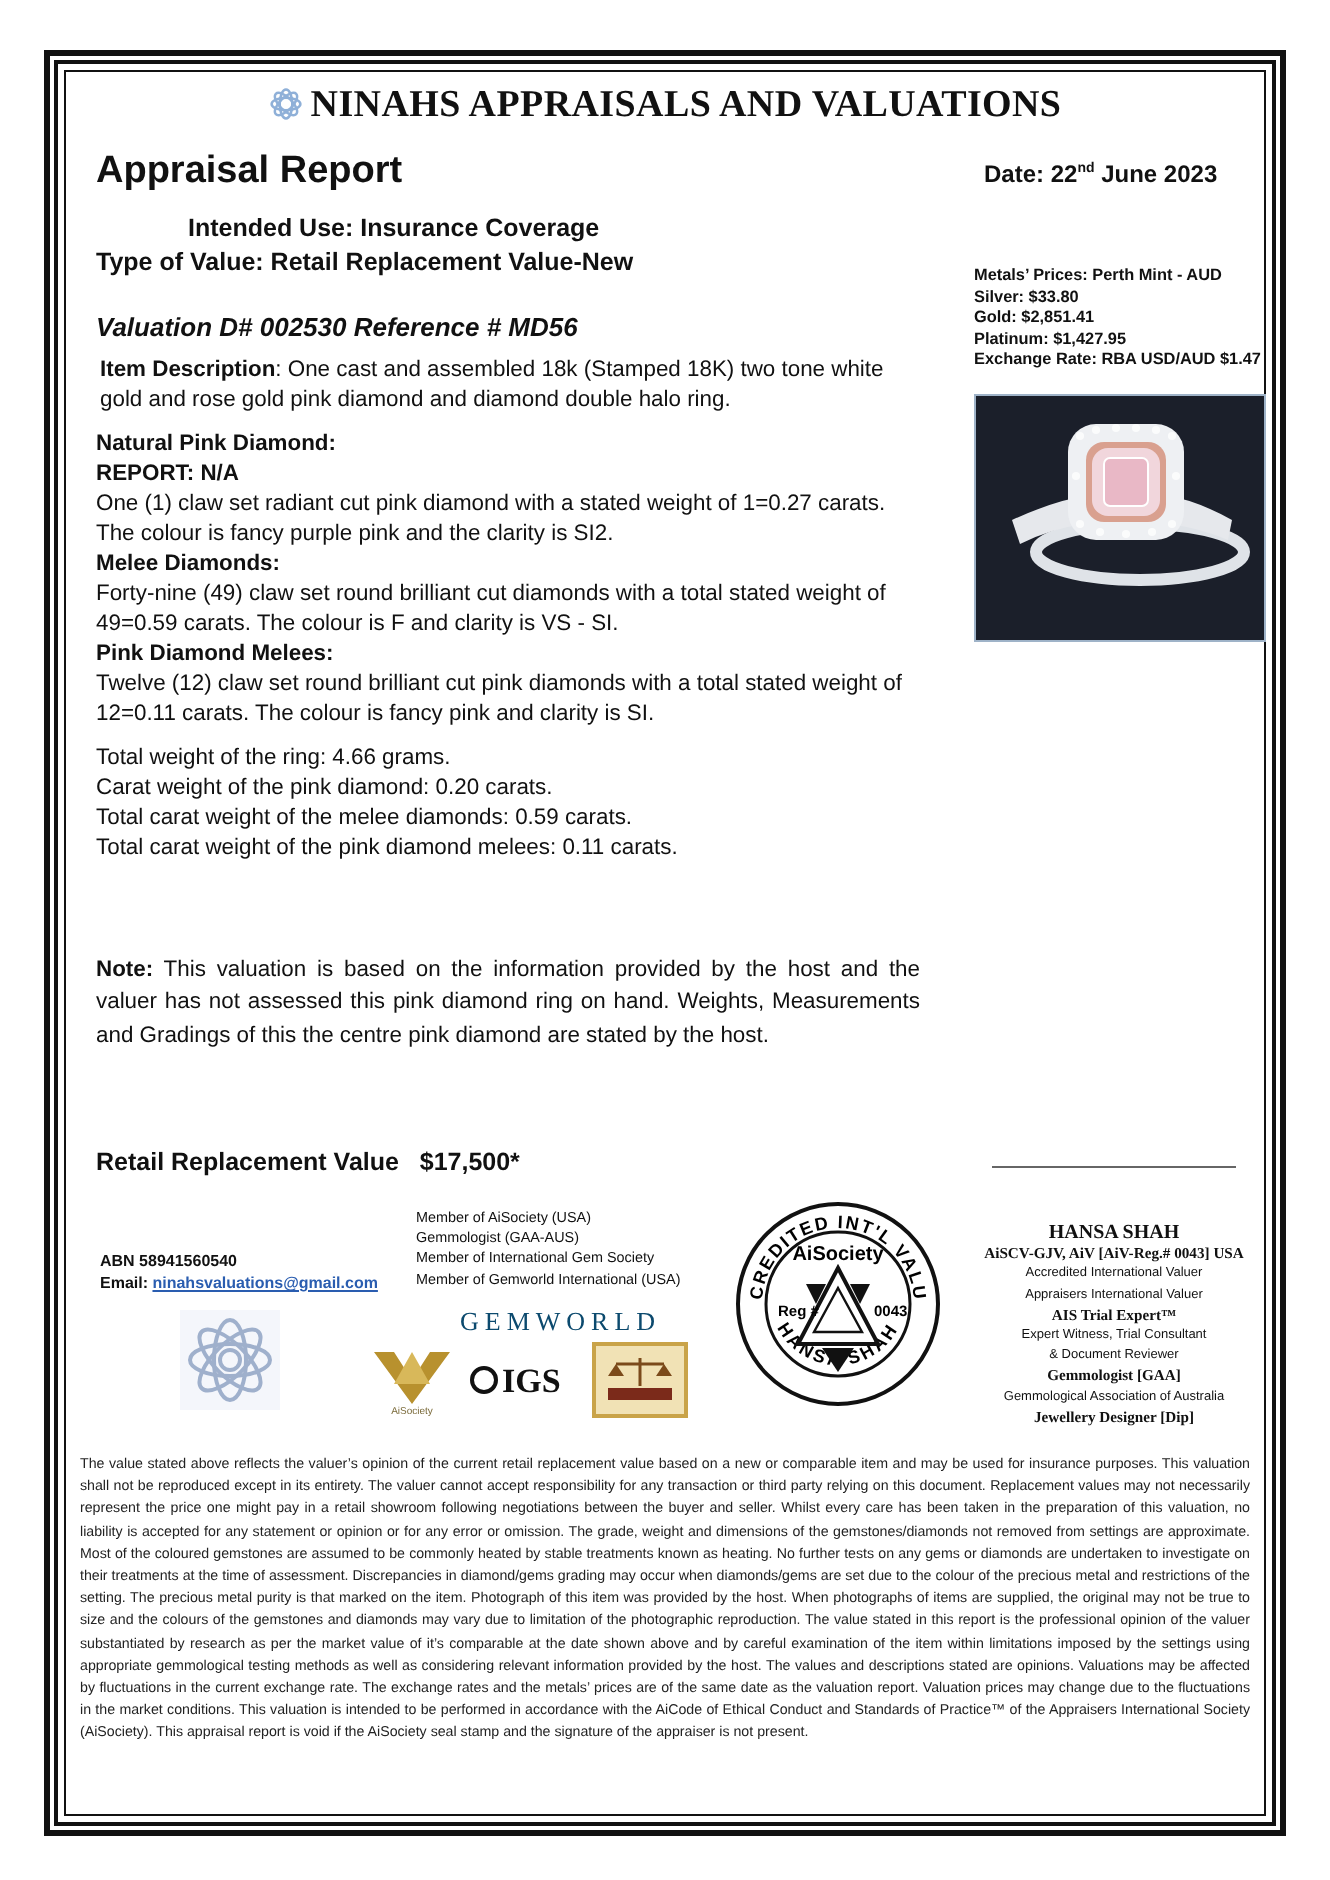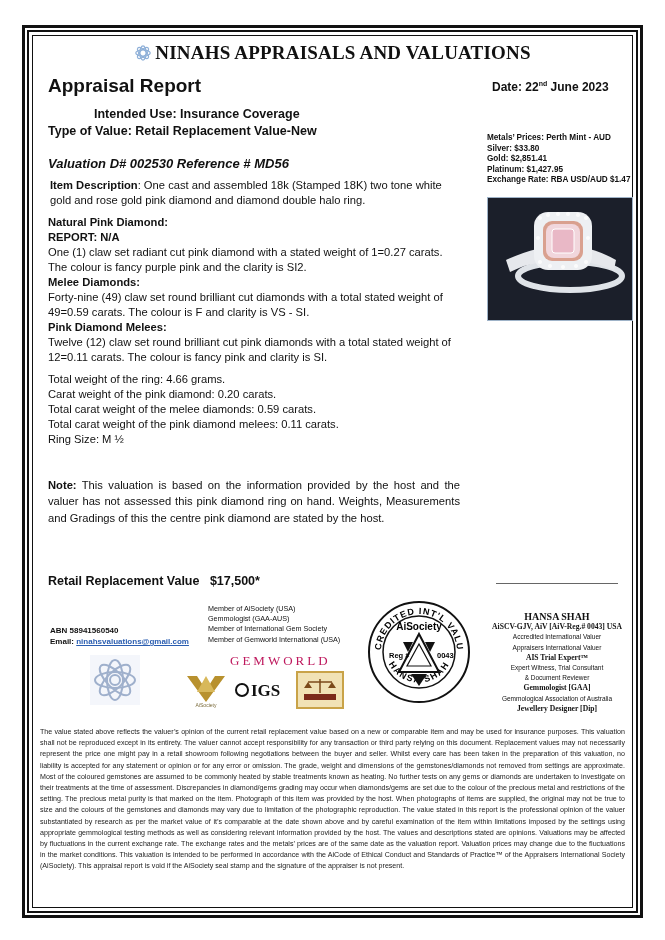--- a/index.html
+++ b/index.html
@@ -17,21 +17,21 @@
   .metals { left:487px; top:113px; font-size:8.2px; font-weight:bold; line-height:10.5px;margin-top:20px; }
   .photo { left:487px; top:197px; width:144px; height:122px; background:#1b1f2a; border:1px solid #9fb3c8; overflow:hidden; }
   .body { left:48px; width:410px; font-size:11.2px; line-height:15px; }
   .body b { font-weight:bold; }
   .note { left:48px; top:477px; width:412px; font-size:11.2px; line-height:16.3px; text-align:justify; }
   .rrv { left:48px; top:574px; font-size:12.5px; font-weight:bold; }
   .sigline { left:496px; top:583px; width:122px; height:0; border-top:1px solid #666; }
   .abn { left:50px; top:625px; font-size:8px; font-weight:bold; line-height:11px; }
   .abn a { color:#2a5db0; text-decoration:underline; }
   .members { left:208px; top:604px; font-size:7.2px; line-height:10.2px; }
-  .gemworld { left:230px; top:653px; font-family:"Liberation Serif", serif; color:#be185d; font-size:13px; letter-spacing:3px; }
+  .gemworld { left:230px; top:653px; font-family:"Liberation Serif", serif; color:#0c4a6e; font-size:13px; letter-spacing:3px; }
   .seal { left:367px; top:600px; width:104px; height:104px; }
   .valuer { left:476px; top:612px; width:162px; text-align:center; font-family:"Liberation Serif", serif; font-size:7.2px; line-height:10.2px; }
   .valuer .nm { font-size:10px; font-weight:bold; }
   .valuer .bb { font-weight:bold; font-size:7.6px; }
   .valuer .sans { font-family:"Liberation Sans", sans-serif; font-size:6.5px; }
   .disclaimer { left:40px; top:727px; width:585px; font-size:7.1px; line-height:11.2px; text-align:justify; color:#222; }
   .badge { position:absolute; }
 </style>
 </head>
 <body>
@@ -103,21 +103,20 @@
   <div>Forty-nine (49) claw set round brilliant cut diamonds with a total stated weight of 49=0.59 carats. The colour is F and clarity is VS - SI.</div>
   <div><b>Pink Diamond Melees:</b></div>
   <div>Twelve (12) claw set round brilliant cut pink diamonds with a total stated weight of 12=0.11 carats. The colour is fancy pink and clarity is SI.</div>
 </div>
 
 <div class="abs body" style="top:372px;">
   <div>Total weight of the ring:  4.66 grams.</div>
   <div>Carat weight of the pink diamond: 0.20 carats.</div>
   <div>Total carat weight of the melee diamonds: 0.59 carats.</div>
   <div>Total carat weight of the pink diamond melees: 0.11 carats.</div>
-  <div>Ring Size: M ½</div>
 </div>
 
 <div class="abs note"><b>Note:</b><span> This valuation is based on the information provided by the host and the valuer has not assessed this pink diamond ring on hand. Weights, Measurements and Gradings of this the centre pink diamond are stated by the host.</span></div>
 
 <div class="abs rrv"><span>Retail Replacement Value</span>&nbsp;&nbsp;&nbsp;<span>$17,500*</span></div>
 <div class="abs sigline"></div>
 
 <div class="abs abn">
   <div>ABN 58941560540</div>
   <div><span>Email: </span><a>ninahsvaluations@gmail.com</a></div>

